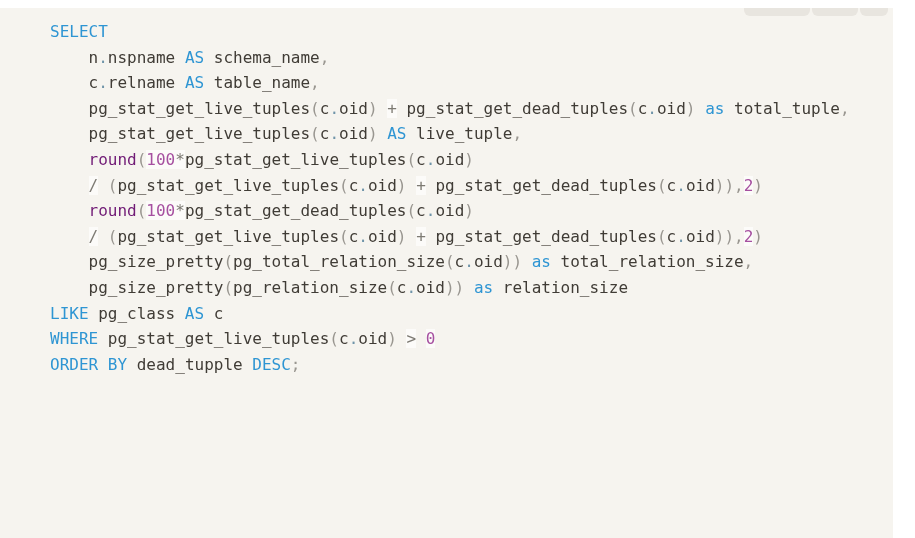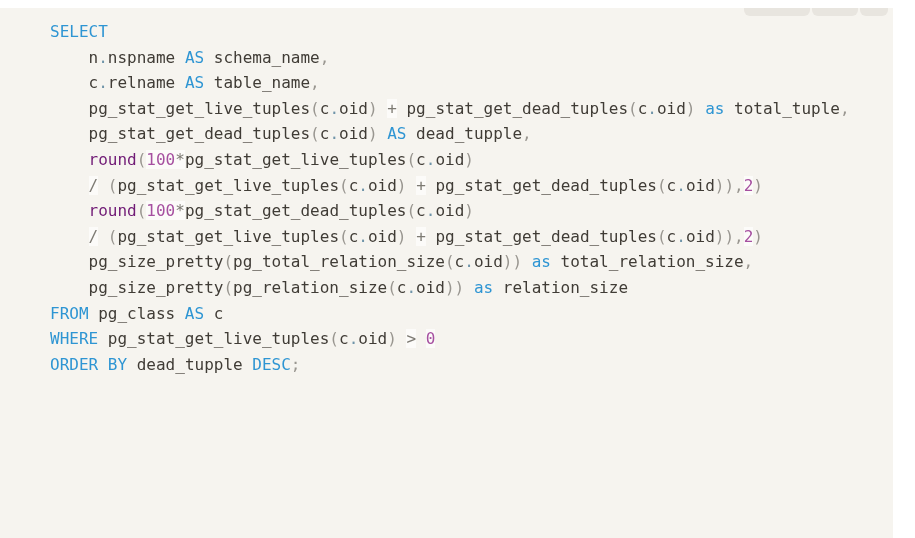--- a/index.html
+++ b/index.html
@@ -33,24 +33,24 @@
   <div class="toolbar">
       <button class="tb-btn" style="width: 66px; background: rgb(232, 229, 223);"></button>
       <button class="tb-btn" style="width: 46px; background: rgb(232, 229, 223);"></button>
       <button class="tb-btn" style="width: 28px; background: rgb(232, 229, 223);"></button>
     </div>
   <div class="code">
       <div class="line"><span class="k">SELECT</span></div>
       <div class="line"><span>    n</span><span class="dot">.</span><span>nspname </span><span class="k">AS</span><span> schema_name</span><span class="p">,</span></div>
       <div class="line"><span>    c</span><span class="dot">.</span><span>relname </span><span class="k">AS</span><span> table_name</span><span class="p">,</span></div>
       <div class="line"><span>    pg_stat_get_live_tuples</span><span class="p">(</span><span>c</span><span class="dot">.</span><span>oid</span><span class="p">)</span><span> </span><span class="op">+</span><span> pg_stat_get_dead_tuples</span><span class="p">(</span><span>c</span><span class="dot">.</span><span>oid</span><span class="p">)</span><span> </span><span class="k">as</span><span> total_tuple</span><span class="p">,</span></div>
-      <div class="line"><span>    pg_stat_get_dead_tuples</span><span class="p">(</span><span>c</span><span class="dot">.</span><span>oid</span><span class="p">)</span><span> </span><span class="k">AS</span><span> dead_tupple</span><span class="p">,</span></div>
+      <div class="line"><span>    pg_stat_get_live_tuples</span><span class="p">(</span><span>c</span><span class="dot">.</span><span>oid</span><span class="p">)</span><span> </span><span class="k">AS</span><span> live_tuple</span><span class="p">,</span></div>
       <div class="line"><span>    </span><span class="f">round</span><span class="p">(</span><span class="num">100</span><span class="op">*</span><span>pg_stat_get_live_tuples</span><span class="p">(</span><span>c</span><span class="dot">.</span><span>oid</span><span class="p">)</span></div>
       <div class="line"><span>    </span><span class="op">/</span><span> </span><span class="p">(</span><span>pg_stat_get_live_tuples</span><span class="p">(</span><span>c</span><span class="dot">.</span><span>oid</span><span class="p">)</span><span> </span><span class="op">+</span><span> pg_stat_get_dead_tuples</span><span class="p">(</span><span>c</span><span class="dot">.</span><span>oid</span><span class="p">))</span><span class="p">,</span><span class="num">2</span><span class="p">)</span></div>
       <div class="line"><span>    </span><span class="f">round</span><span class="p">(</span><span class="num">100</span><span class="op">*</span><span>pg_stat_get_dead_tuples</span><span class="p">(</span><span>c</span><span class="dot">.</span><span>oid</span><span class="p">)</span></div>
       <div class="line"><span>    </span><span class="op">/</span><span> </span><span class="p">(</span><span>pg_stat_get_live_tuples</span><span class="p">(</span><span>c</span><span class="dot">.</span><span>oid</span><span class="p">)</span><span> </span><span class="op">+</span><span> pg_stat_get_dead_tuples</span><span class="p">(</span><span>c</span><span class="dot">.</span><span>oid</span><span class="p">))</span><span class="p">,</span><span class="num">2</span><span class="p">)</span></div>
       <div class="line"><span>    pg_size_pretty</span><span class="p">(</span><span>pg_total_relation_size</span><span class="p">(</span><span>c</span><span class="dot">.</span><span>oid</span><span class="p">))</span><span> </span><span class="k">as</span><span> total_relation_size</span><span class="p">,</span></div>
       <div class="line"><span>    pg_size_pretty</span><span class="p">(</span><span>pg_relation_size</span><span class="p">(</span><span>c</span><span class="dot">.</span><span>oid</span><span class="p">))</span><span> </span><span class="k">as</span><span> relation_size</span></div>
-      <div class="line"><span class="k">FROM</span><span> pg_class </span><span class="k">AS</span><span> c</span></div>
+      <div class="line"><span class="k">LIKE</span><span> pg_class </span><span class="k">AS</span><span> c</span></div>
       <div class="line"><span class="k">WHERE</span><span> pg_stat_get_live_tuples</span><span class="p">(</span><span>c</span><span class="dot">.</span><span>oid</span><span class="p">)</span><span> </span><span class="op">&gt;</span><span> </span><span class="num">0</span></div>
       <div class="line"><span class="k">ORDER</span><span> </span><span class="k">BY</span><span> dead_tupple </span><span class="k">DESC</span><span class="p">;</span></div>
     </div>
 </div>
 
 </body></html>

